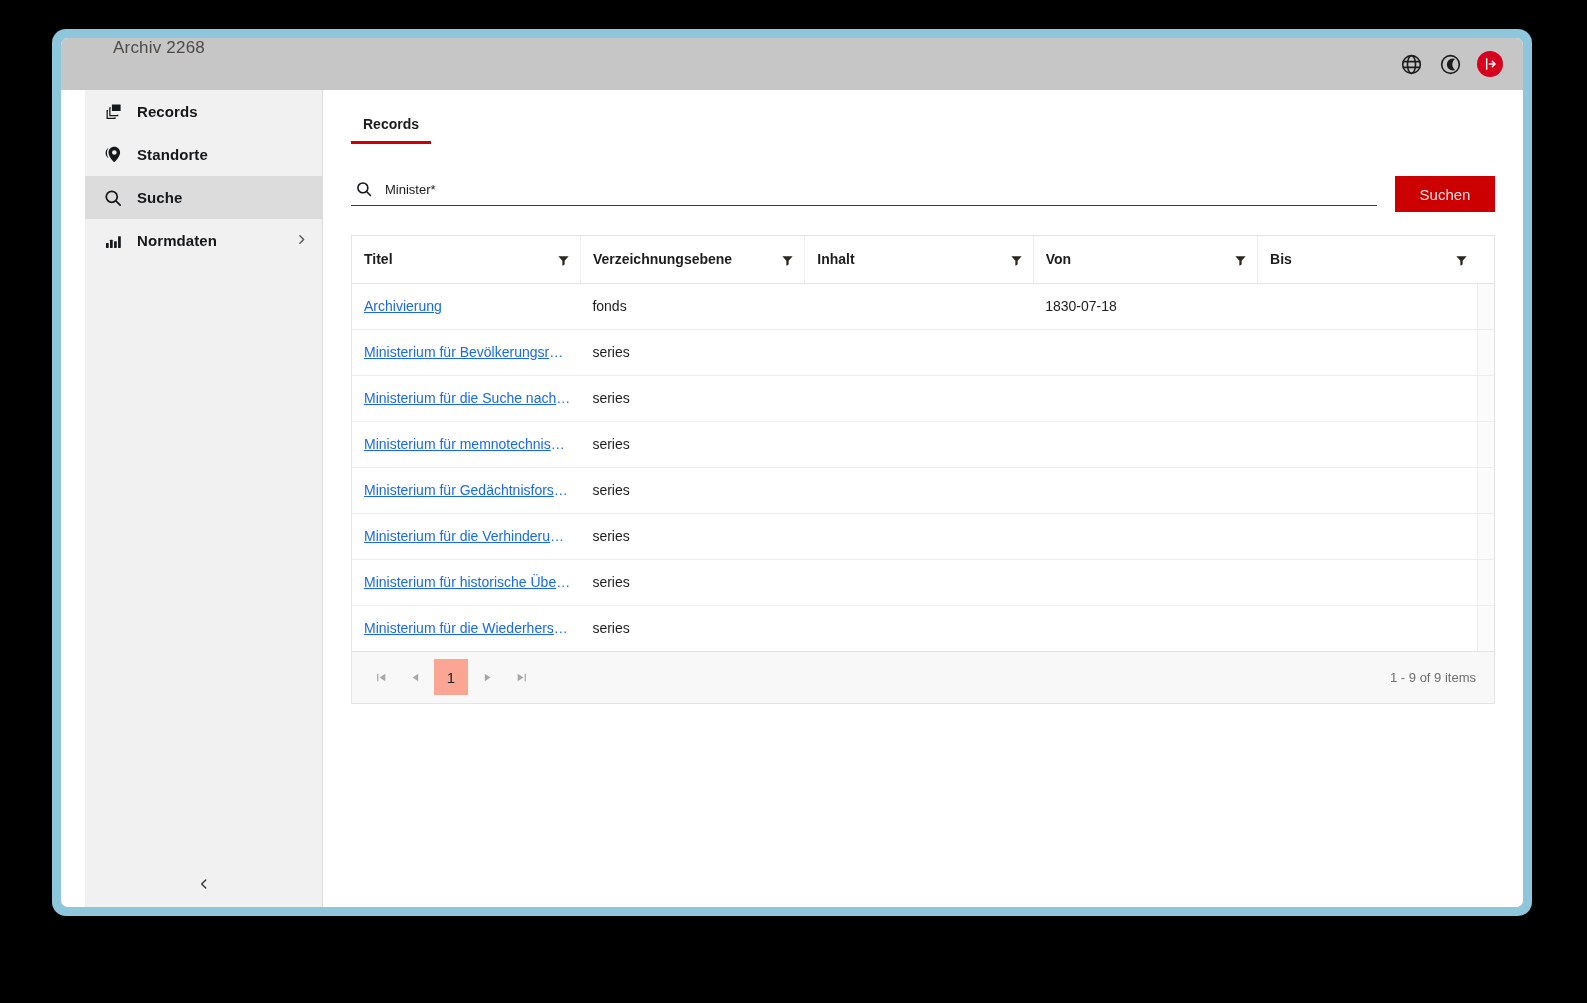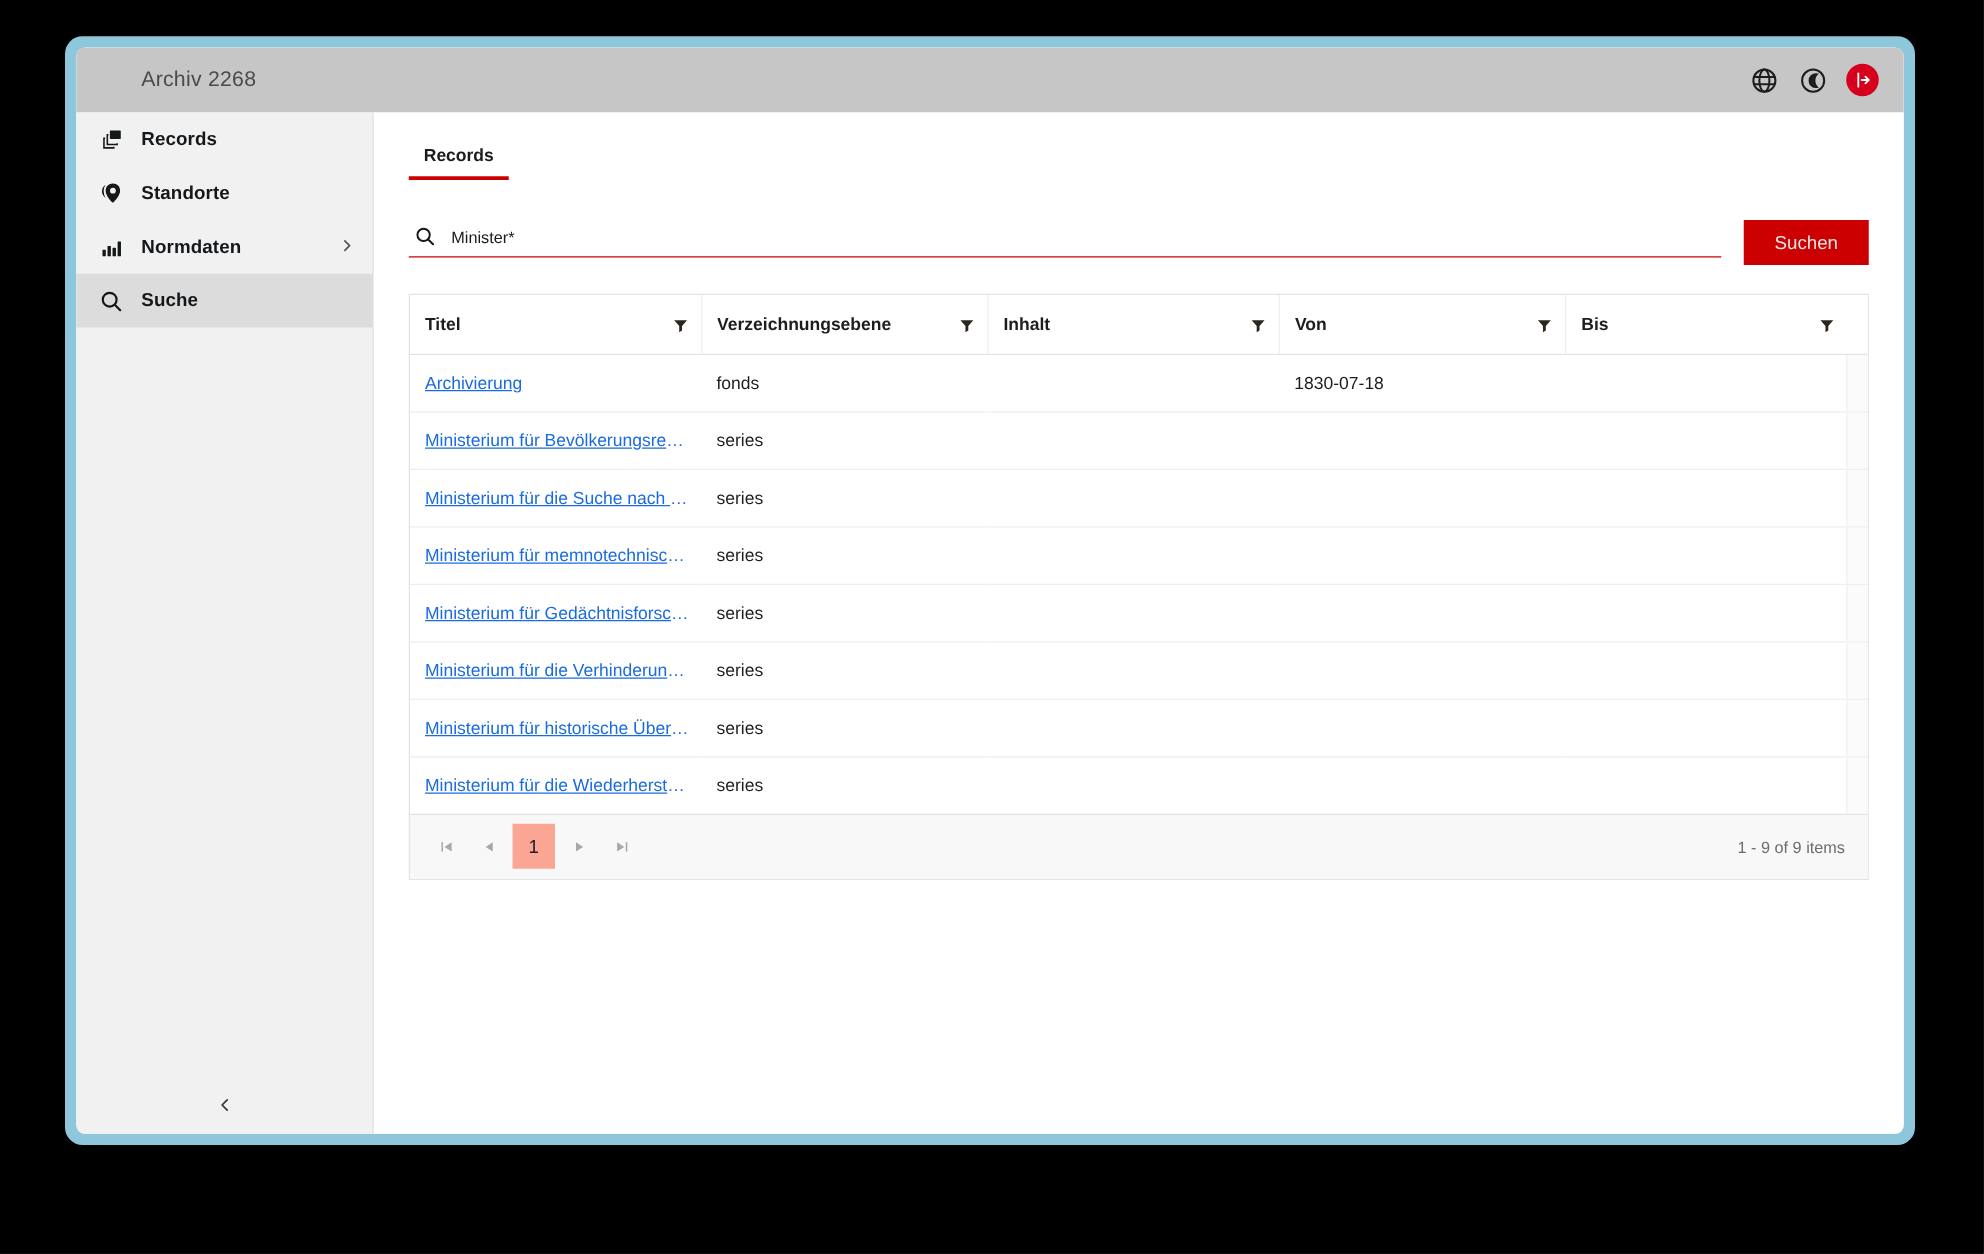--- a/index.html
+++ b/index.html
@@ -29,21 +29,20 @@
     position: relative;
     display: flex;
     flex-direction: column;
   }
 
   
   #titlebar {
     height: 52px;
     background: #c6c6c6;
     display: flex;
-    align-items: center;
     padding: 0 20px 0 52px;
     flex: 0 0 auto;
   }
   #titlebar .title {
     font-size: 17px;
     color: #4d4a48;
     letter-spacing: 0.2px;
   }
   #titlebar .spacer { flex: 1; }
   .tb-icons { display: flex; align-items: center; gap: 14px; }
@@ -55,21 +54,21 @@
   .tb-icon svg { display: block; }
   .logout-btn {
     width: 26px; height: 26px;
     border-radius: 50%;
     background: #d6001c;
     display: flex; align-items: center; justify-content: center;
     cursor: pointer;
   }
 
   
-  #body-split { flex: 1; display: flex; min-height: 0; }
+  #body-split { flex: 1; display: flex; min-height: 0; margin-left: 24px; }
 
   
   #sidebar {
     width: 238px;
     background: #f1f1f1;
     border-right: 1px solid #dcdcdc;
     display: flex;
     flex-direction: column;
     flex: 0 0 auto;
   }
@@ -340,48 +339,48 @@
         </div>
 
         <div class="nav-item">
           <span class="nav-ico">
             <svg width="20" height="20" viewBox="0 0 24 24" fill="#14181b">
               <path d="M13.6 2.2c-4 0-7 3-7 6.8 0 4.9 5.5 10.4 6.5 11.3.2.2.6.2.8 0 1-0.9 6.6-6.4 6.6-11.3 0-3.8-2.9-6.8-6.9-6.8zm0 9.6a2.8 2.8 0 1 1 0-5.6 2.8 2.8 0 0 1 0 5.6z"></path>
               <path d="M6.6 3.4a7.4 7.4 0 0 0 0 12.6 12.6 12.6 0 0 1-1.9-6.3c0-2.4.7-4.6 1.9-6.3z"></path>
             </svg>
           </span>
           <span class="nav-label">Standorte</span>
+        </div>
+
+        <div class="nav-item active">
+          <span class="nav-ico">
+            <svg width="20" height="20" viewBox="0 0 24 24" fill="none" stroke="#14181b" stroke-width="2.1" stroke-linecap="round">
+              <circle cx="10.5" cy="10.5" r="6.6"></circle>
+              <line x1="15.4" y1="15.4" x2="20.6" y2="20.6"></line>
+            </svg>
+          </span>
+          <span class="nav-label">Suche</span>
         </div>
 
         <div class="nav-item">
           <span class="nav-ico">
             <svg width="19" height="19" viewBox="0 0 24 24" fill="#14181b">
               <rect x="2.5" y="15" width="3.4" height="6.5" rx="0.6"></rect>
               <rect x="7.6" y="11" width="3.4" height="10.5" rx="0.6"></rect>
               <rect x="12.7" y="13" width="3.4" height="8.5" rx="0.6"></rect>
               <rect x="17.8" y="6.5" width="3.4" height="15" rx="0.6"></rect>
             </svg>
           </span>
           <span class="nav-label">Normdaten</span>
           <span class="nav-grow"></span>
           <span class="nav-chev">
             <svg width="13" height="13" viewBox="0 0 24 24" fill="none" stroke="#555555" stroke-width="2.6" stroke-linecap="round" stroke-linejoin="round">
               <polyline points="9,5 16,12 9,19"></polyline>
             </svg>
           </span>
-        </div>
-
-        <div class="nav-item active">
-          <span class="nav-ico">
-            <svg width="20" height="20" viewBox="0 0 24 24" fill="none" stroke="#14181b" stroke-width="2.1" stroke-linecap="round">
-              <circle cx="10.5" cy="10.5" r="6.6"></circle>
-              <line x1="15.4" y1="15.4" x2="20.6" y2="20.6"></line>
-            </svg>
-          </span>
-          <span class="nav-label">Suche</span>
         </div>
 
         <div class="sb-spacer"></div>
 
         <div id="sidebar-collapse">
           <svg width="14" height="14" viewBox="0 0 24 24" fill="none" stroke="#33373b" stroke-width="2.4" stroke-linecap="round" stroke-linejoin="round">
             <polyline points="15,5 8,12 15,19"></polyline>
           </svg>
         </div>
       </div>

